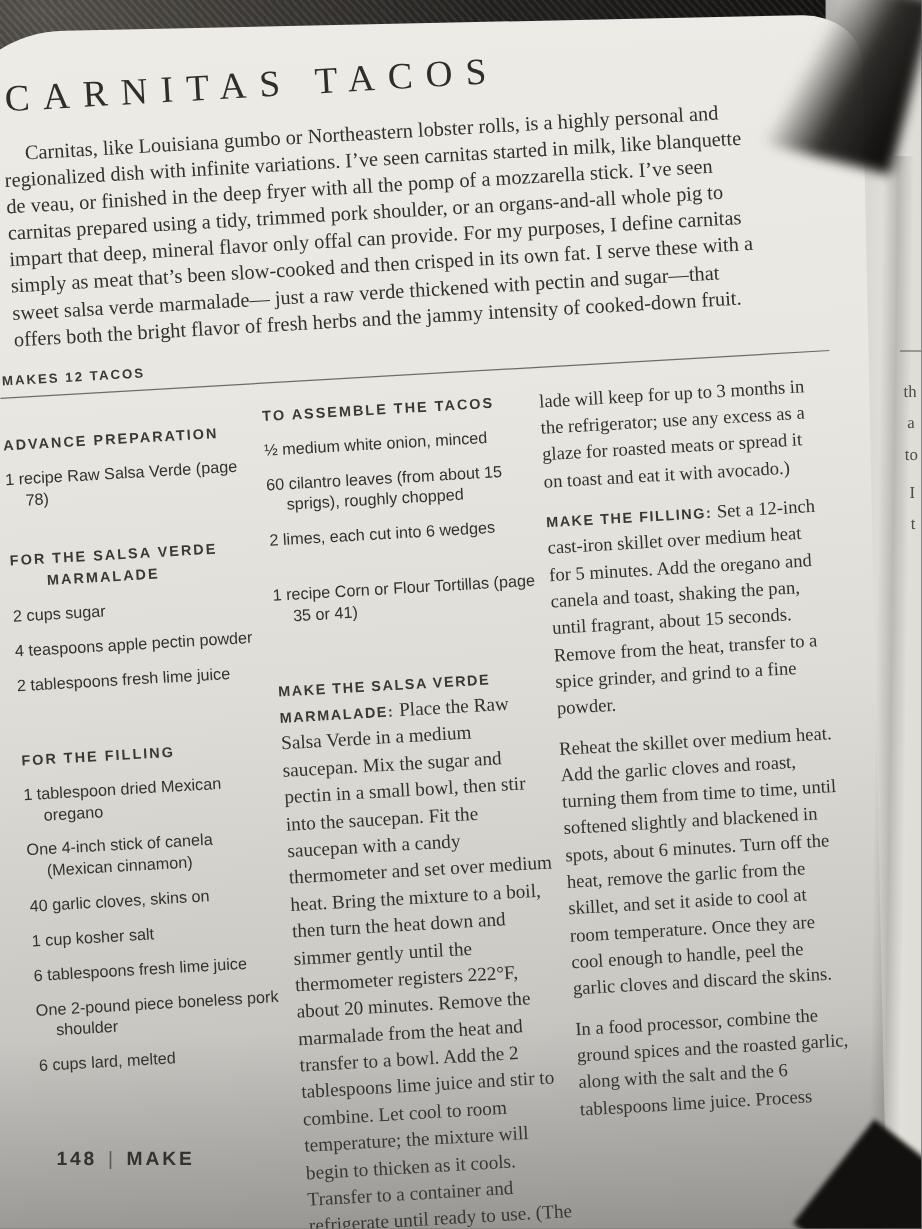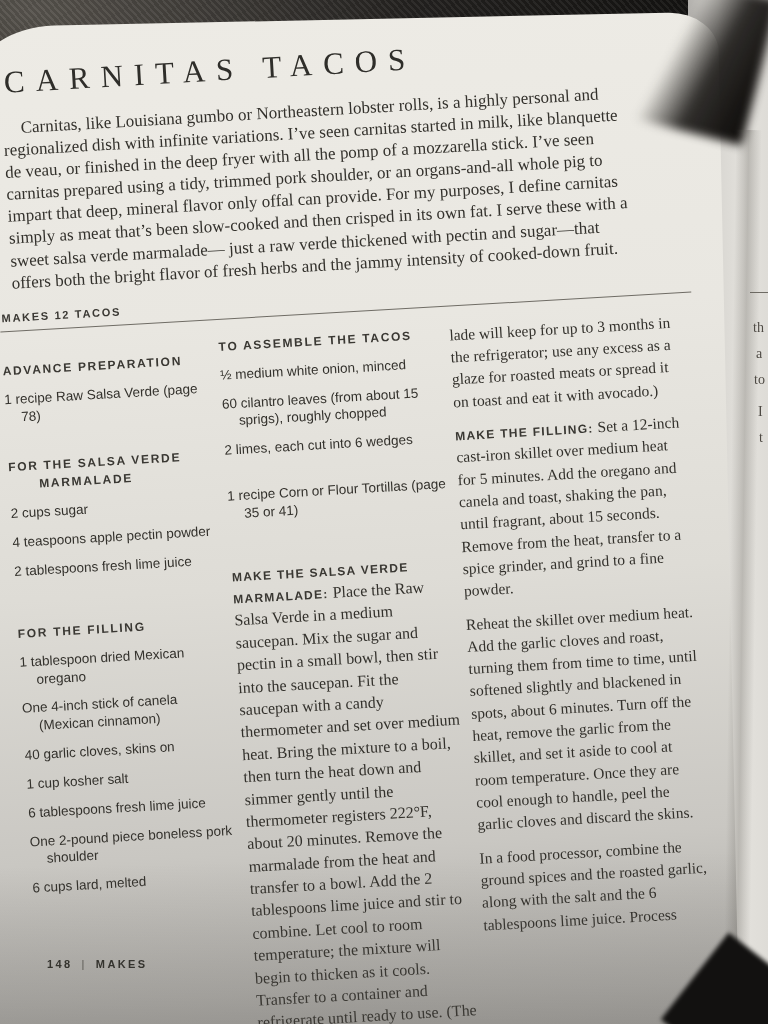--- a/index.html
+++ b/index.html
@@ -48,21 +48,21 @@
     margin:11px 0;padding-left:16px;text-indent:-16px;}
   .sec{margin-bottom:32px;}
   .sec-first{margin-top:12px;}
   .sec-salsa{margin-bottom:44px;}
   .gap-top{margin-top:28px;}
   .para{font-size:16px;line-height:1.4;margin:0 0 13px 0;color:#33312c;}
   .lead{font-family:"Liberation Sans",sans-serif;font-weight:bold;font-size:12px;letter-spacing:1.3px;color:#3a3833;}
   .col-mid .para{margin-top:42px;}
   .col-right .para{font-size:15.5px;line-height:1.44;margin-bottom:11px;}
   .footer{position:absolute;left:47px;top:958px;z-index:5;font-family:"Liberation Sans",sans-serif;
-    font-weight:bold;font-size:11px;letter-spacing:2.4px;color:#34332e;display:flex;}
+    font-weight:bold;font-size:16px;letter-spacing:2.4px;color:#34332e;display:flex;}
   .footer .divider{margin:0 9px;font-weight:normal;color:#5a5852;}
 </style>
 </head>
 <body>
 
 <div class="scene">
   <div class="carpet"></div>
 
   <div class="next-page"></div>
   <div class="frag-rule"></div>
@@ -130,15 +130,15 @@
     <div class="shade-bottom"></div>
   </div>
 
   <div class="gutter-top"></div>
   <div class="crease"></div>
   <div class="corner-br"></div>
 
   <div class="footer">
     <span>148</span>
     <span class="divider">|</span>
-    <span>MAKES</span>
+    <span>MAKE</span>
   </div>
 </div>
 
 </body></html>

